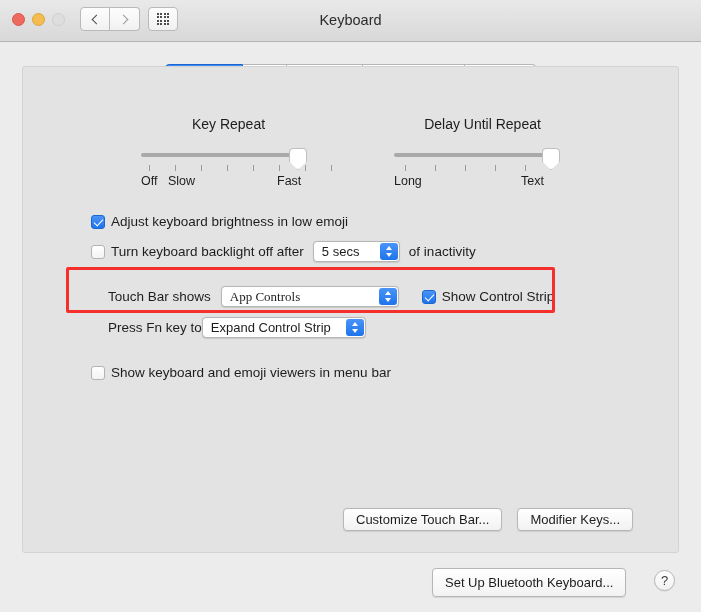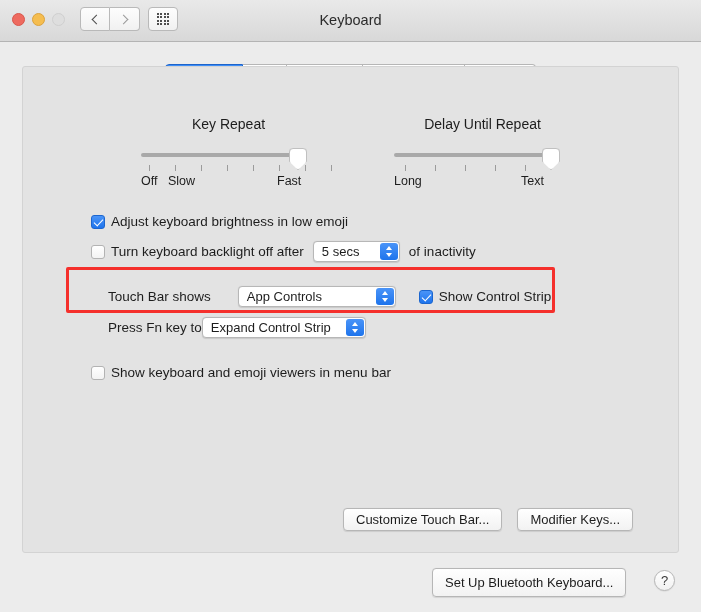--- a/index.html
+++ b/index.html
@@ -320,21 +320,21 @@
         <span class="arrows">
             <span class="up"></span>
             <span class="dn"></span>
           </span>
       </span>
       <span class="lbl" style="margin-left:9px;text-align:right;">of inactivity</span>
     </div>
 
     <div class="row" style="left:85px; top:219px;">
       <span class="lbl">Touch Bar shows</span>
-      <span class="popup" style="margin-left:27px; width:158px;">
+      <span class="popup" style="margin-left:10px; width:178px;font-family:Liberation Serif, serif;">
         <span>App Controls</span>
         <span class="arrows">
             <span class="up"></span>
             <span class="dn"></span>
           </span>
       </span>
       <span class="cb on" style="margin-left:23px;"></span>
       <span class="lbl">Show Control Strip</span>
     </div>
 

